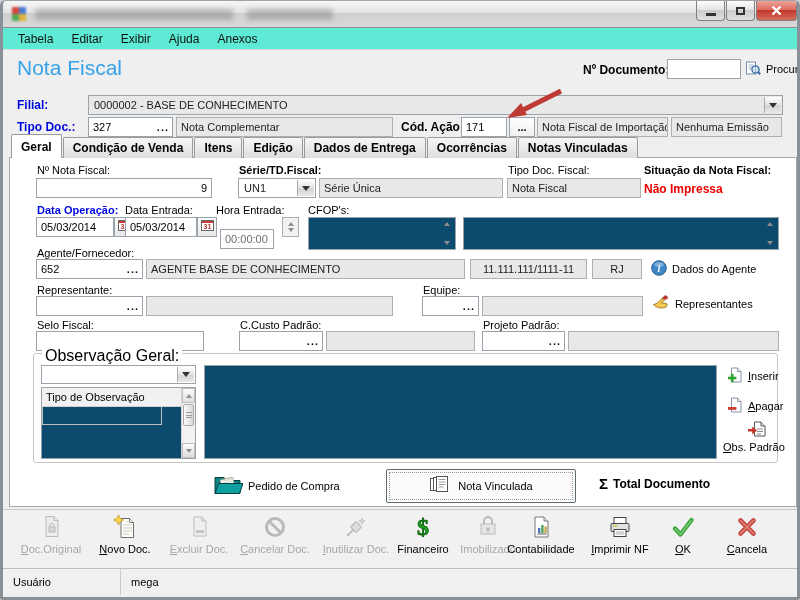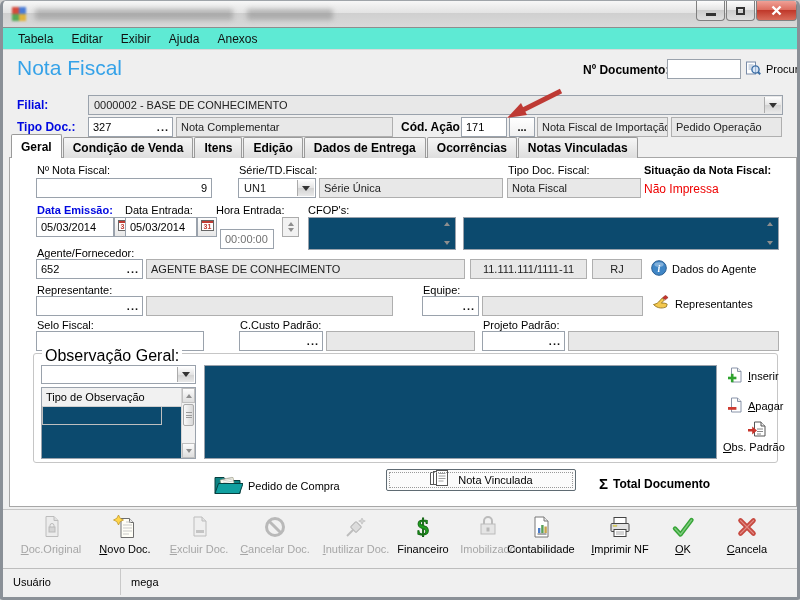--- a/index.html
+++ b/index.html
@@ -45,21 +45,21 @@
           font-weight:bold; letter-spacing:1px; font-size:11px; color:#111; }
   .btn3 { display:flex; align-items:center; justify-content:center; font-weight:bold;
           background:linear-gradient(#FFF,#F0F0F0); }
   
   .tabstrip { position:absolute; left:8px; top:134px; height:23px; display:flex; align-items:flex-end; z-index:5; }
   .tab { font-size:12px; font-weight:bold; padding:3px 9px 4px; border:1px solid #9A9A9A; border-bottom:none;
          background:linear-gradient(#F6F6F6,#DEDEDE); border-radius:2px 2px 0 0; margin-right:1px; height:21px; }
   .tab.active { background:#FFF; height:24px; padding-top:5px; position:relative; z-index:6; }
   .panel { position:absolute; left:6px; top:156px; width:788px; height:350px; background:#FFF; border:1px solid #A7A7A7; }
   
-  .red { color:#EE0000; font-weight:normal; font-size:12px; }
+  .red { color:#EE0000; font-weight:bold; font-size:12px; }
   .cal-btn { position:absolute; width:20px; height:20px; border:1px solid #9AA2AC;
              background:linear-gradient(#FDFDFD,#E8E8E8); display:flex; align-items:center; justify-content:center; }
   .spin { position:absolute; width:17px; height:20px; border:1px solid #ABABAB; background:#F2F2F2;
           display:flex; flex-direction:column; align-items:center; justify-content:center; gap:2px; }
   .tri-up { width:0;height:0;border-left:3.5px solid transparent;border-right:3.5px solid transparent;border-bottom:4px solid #8E8E8E; }
   .tri-dn { width:0;height:0;border-left:3.5px solid transparent;border-right:3.5px solid transparent;border-top:4px solid #8E8E8E; }
   .listbox { position:absolute; border:1px solid #9AA2AC; background:#0c4a6e; }
   .updown { position:absolute; right:2px; top:2px; bottom:2px; width:12px; display:flex; flex-direction:column;
             justify-content:space-between; align-items:center; padding:2px 0; }
   .linkbtn { position:absolute; display:flex; align-items:center; gap:5px; font-size:11px; color:#000; white-space:nowrap; }
@@ -151,54 +151,54 @@
   <div class="lbl blue" style="left:14px;top:119px;font-size:12px;">Tipo Doc.:</div>
   <div class="field" style="left:85px;top:116px;width:85px;">
     <span style="position:absolute;left:4px;top:3px;">327</span>
     <span class="dots">...</span>
   </div>
   <div class="ro" style="left:173px;top:116px;width:217px;">Nota Complementar</div>
   <div class="lbl b" style="left:398px;top:119px;font-size:12px;">Cód. Ação:</div>
   <input class="field" style="left: 458px; top: 116px; width: 46px;" value="171">
   <div class="btn3" style="left:506px;top:116px;width:26px;">...</div>
   <div class="ro" style="left:534px;top:116px;width:131px;">Nota Fiscal de Importação</div>
-  <div class="ro" style="left:668px;top:116px;width:111px;">Pedido Operação</div>
+  <div class="ro" style="left:668px;top:116px;width:111px;">Nenhuma Emissão</div>
 
   <svg class="abs" style="left:496px;top:85px;z-index:8;" width="70" height="38">
     <line x1="62" y1="5" x2="22" y2="25" stroke="#BE3A34" stroke-width="5"></line>
     <polygon points="8,32 28,29 22,17" fill="#BE3A34"></polygon>
   </svg>
 
   <div class="tabstrip" id="tabstrip">
       <div class="tab active">Geral</div>
       <div class="tab">Condição de Venda</div>
       <div class="tab">Itens</div>
       <div class="tab">Edição</div>
       <div class="tab">Dados de Entrega</div>
       <div class="tab">Ocorrências</div>
       <div class="tab">Notas Vinculadas</div>
     </div>
   <div class="panel"></div>
 
   <div class="lbl" style="left:34px;top:163px;">Nº Nota Fiscal:</div>
-  <div class="lbl" style="left:236px;top:163px;">Série/TD.Fiscal:</div>
+  <div class="lbl" style="left:236px;top:163px;font-weight:bold;">Série/TD.Fiscal:</div>
   <div class="lbl" style="left:505px;top:163px;">Tipo Doc. Fiscal:</div>
   <div class="lbl b" style="left:641px;top:163px;">Situação da Nota Fiscal:</div>
   <input class="field" style="left: 33px; top: 177px; width: 176px; text-align: right;" value="9">
   <div class="combo white" style="left:235px;top:177px;width:78px;">
     <span>UN1</span>
     <span class="dd-btn">
         <span class="dd-arrow"></span>
       </span>
   </div>
   <div class="ro" style="left:316px;top:177px;width:184px;">Série Única</div>
   <div class="ro" style="left:504px;top:177px;width:134px;">Nota Fiscal</div>
   <div class="abs red" style="left:641px;top:181px;">Não Impressa</div>
 
-  <div class="lbl blue" style="left:34px;top:203px;">Data Emissão:</div>
+  <div class="lbl blue" style="left:34px;top:203px;">Data Operação:</div>
   <div class="lbl" style="left:122px;top:203px;">Data Entrada:</div>
   <div class="lbl" style="left:213px;top:203px;">Hora Entrada:</div>
   <div class="lbl" style="left:305px;top:203px;">CFOP's:</div>
   <input class="field" style="left: 33px; top: 216px; width: 78px;" value="05/03/2014">
   <div class="cal-btn" style="left:111px;top:216px;">
       <span><svg width="13" height="13" viewBox="0 0 13 13">
           <rect x="0.5" y="1.5" width="12" height="10" fill="#FFF" stroke="#666"></rect>
           <rect x="1" y="2" width="11" height="2" fill="#C03C34"></rect>
           <text x="6.5" y="10.2" font-size="7" font-weight="bold" fill="#C03C34" text-anchor="middle" font-family="Liberation Sans,sans-serif">31</text>
         </svg></span>
@@ -337,21 +337,21 @@
 
   <div class="linkbtn" style="left:210px;top:472px;">
     <span><svg width="30" height="24" viewBox="0 0 30 24">
           <path d="M2 4.5h9l2.5 3H27v13H2z" fill="#0E8383" stroke="#063F3F"></path>
           <path d="M7 7l13-2.5 1.5 8L9 15z" fill="#FDFDF5" stroke="#8A8A6A" stroke-width="0.6"></path>
           <path d="M9 6.2l10-1.9M9.6 8l10-1.9M10.2 9.8l10-1.9" stroke="#AAA" stroke-width="0.5"></path>
           <path d="M2 20.5l3.5-10H30l-3.5 10z" fill="#11A0A0" stroke="#063F3F"></path>
         </svg></span>
     <span>Pedido de Compra</span>
   </div>
-  <div class="big-btn" style="left:383px;top:468px;width:190px;height:22px;text-align:right;">
+  <div class="big-btn" style="left:383px;top:468px;width:190px;height:34px;text-align:right;">
     <span class="inner-dots"></span>
     <span><svg width="22" height="18" viewBox="0 0 22 18">
           <rect x="1.5" y="3.5" width="9" height="12" fill="#FFF" stroke="#555"></rect>
           <rect x="4.5" y="2.5" width="9" height="13" fill="#FFF" stroke="#555"></rect>
           <rect x="7.5" y="1.5" width="11" height="15" fill="#FFF" stroke="#555"></rect>
           <path d="M9.5 4.5h7M9.5 7h7M9.5 9.5h7M9.5 12h5" stroke="#888" stroke-width="0.8"></path>
         </svg></span>
     <span style="font-size:11px;">Nota Vinculada</span>
   </div>
   <div class="linkbtn" style="left:596px;top:474px;font-weight:bold;">

